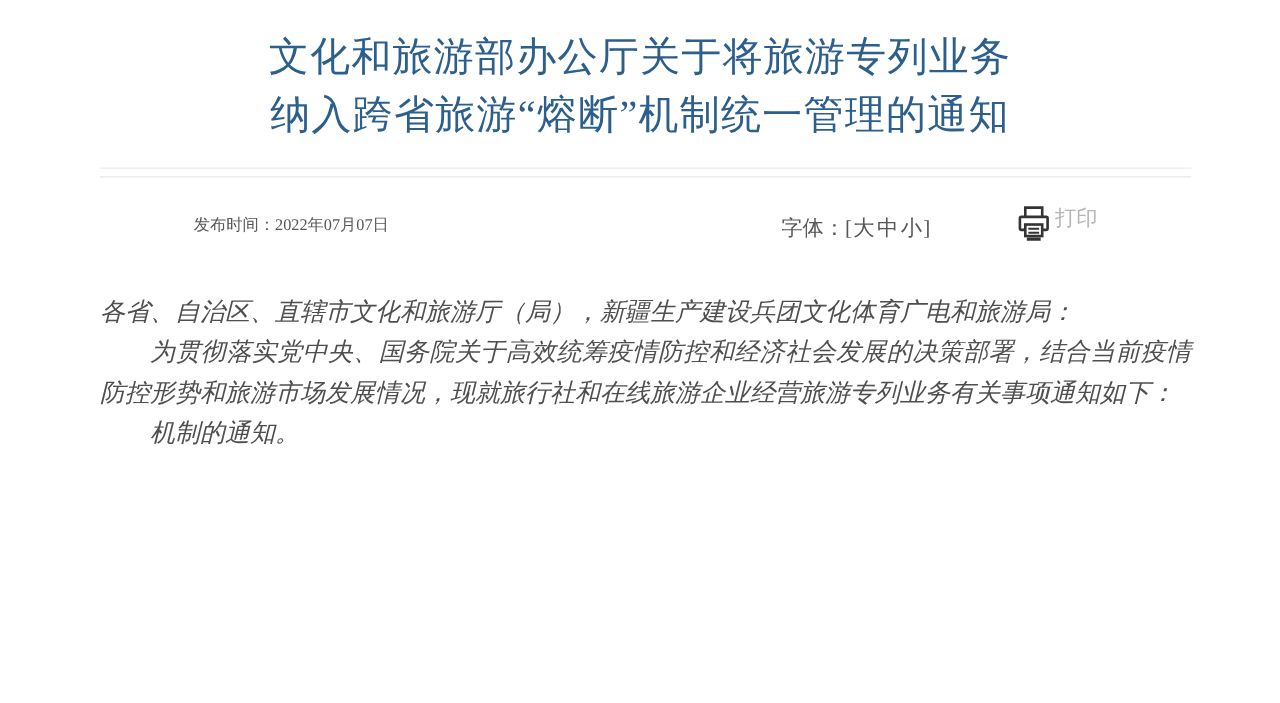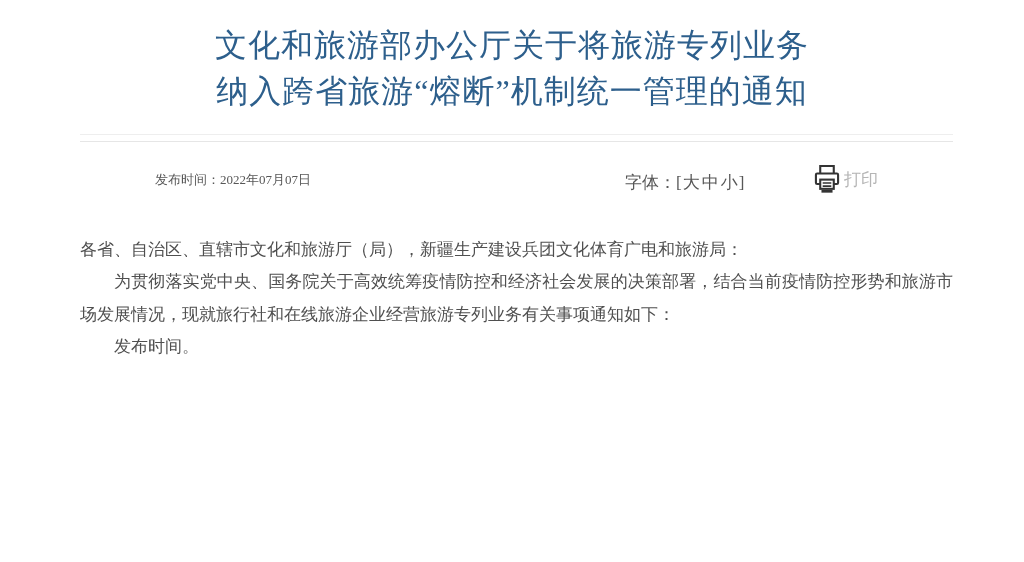--- a/index.html
+++ b/index.html
@@ -54,39 +54,39 @@
     left: 625px;
     font-size: 17px;
     color: #575757;
   }
   .meta-font .opt { cursor: pointer; padding: 0 1px; }
   .meta-print {
     position: absolute;
     top: 163px;
     left: 812px;
     display: flex;
-    align-items: center;
     cursor: pointer;
   }
   .meta-print .print-label {
     font-size: 17px;
     color: #b5b5b5;
     margin-left: 2px;
   }
   .printer-icon-box { width: 30px; height: 32px; display: inline-block; }
   
   .content {
     position: absolute;
     top: 234px;
     left: 80px;
     width: 873px;
-    font-size: 17px;
+    font-size: 20px;
     line-height: 32.4px;
     color: #4f4f4f;
     text-align: justify;
+    font-style: italic;
   }
   .content p { margin: 0; }
   .content p.indent { text-indent: 2em; }
   .signature {
     text-align: right;
     padding-right: 8px;
     line-height: 32.4px;
   }
 </style>
 </head>
@@ -116,17 +116,17 @@
         <path d="M8.5 16.2 H15.5 M8.5 18.8 H15.5" stroke-width="1.3"></path>
         <path d="M7.5 23 H16.5" stroke-width="2.2"></path>
       </svg>
     </span>
     <span class="print-label">打印</span>
   </div>
 
   <div class="content">
     <p>各省、自治区、直辖市文化和旅游厅（局），新疆生产建设兵团文化体育广电和旅游局：</p>
     <p class="indent">为贯彻落实党中央、国务院关于高效统筹疫情防控和经济社会发展的决策部署，结合当前疫情防控形势和旅游市场发展情况，现就旅行社和在线旅游企业经营旅游专列业务有关事项通知如下：</p>
-    <p class="indent">发布时间。</p>
+    <p class="indent">机制的通知。</p>
 
   </div>
 
 </div>
 
 </body></html>

